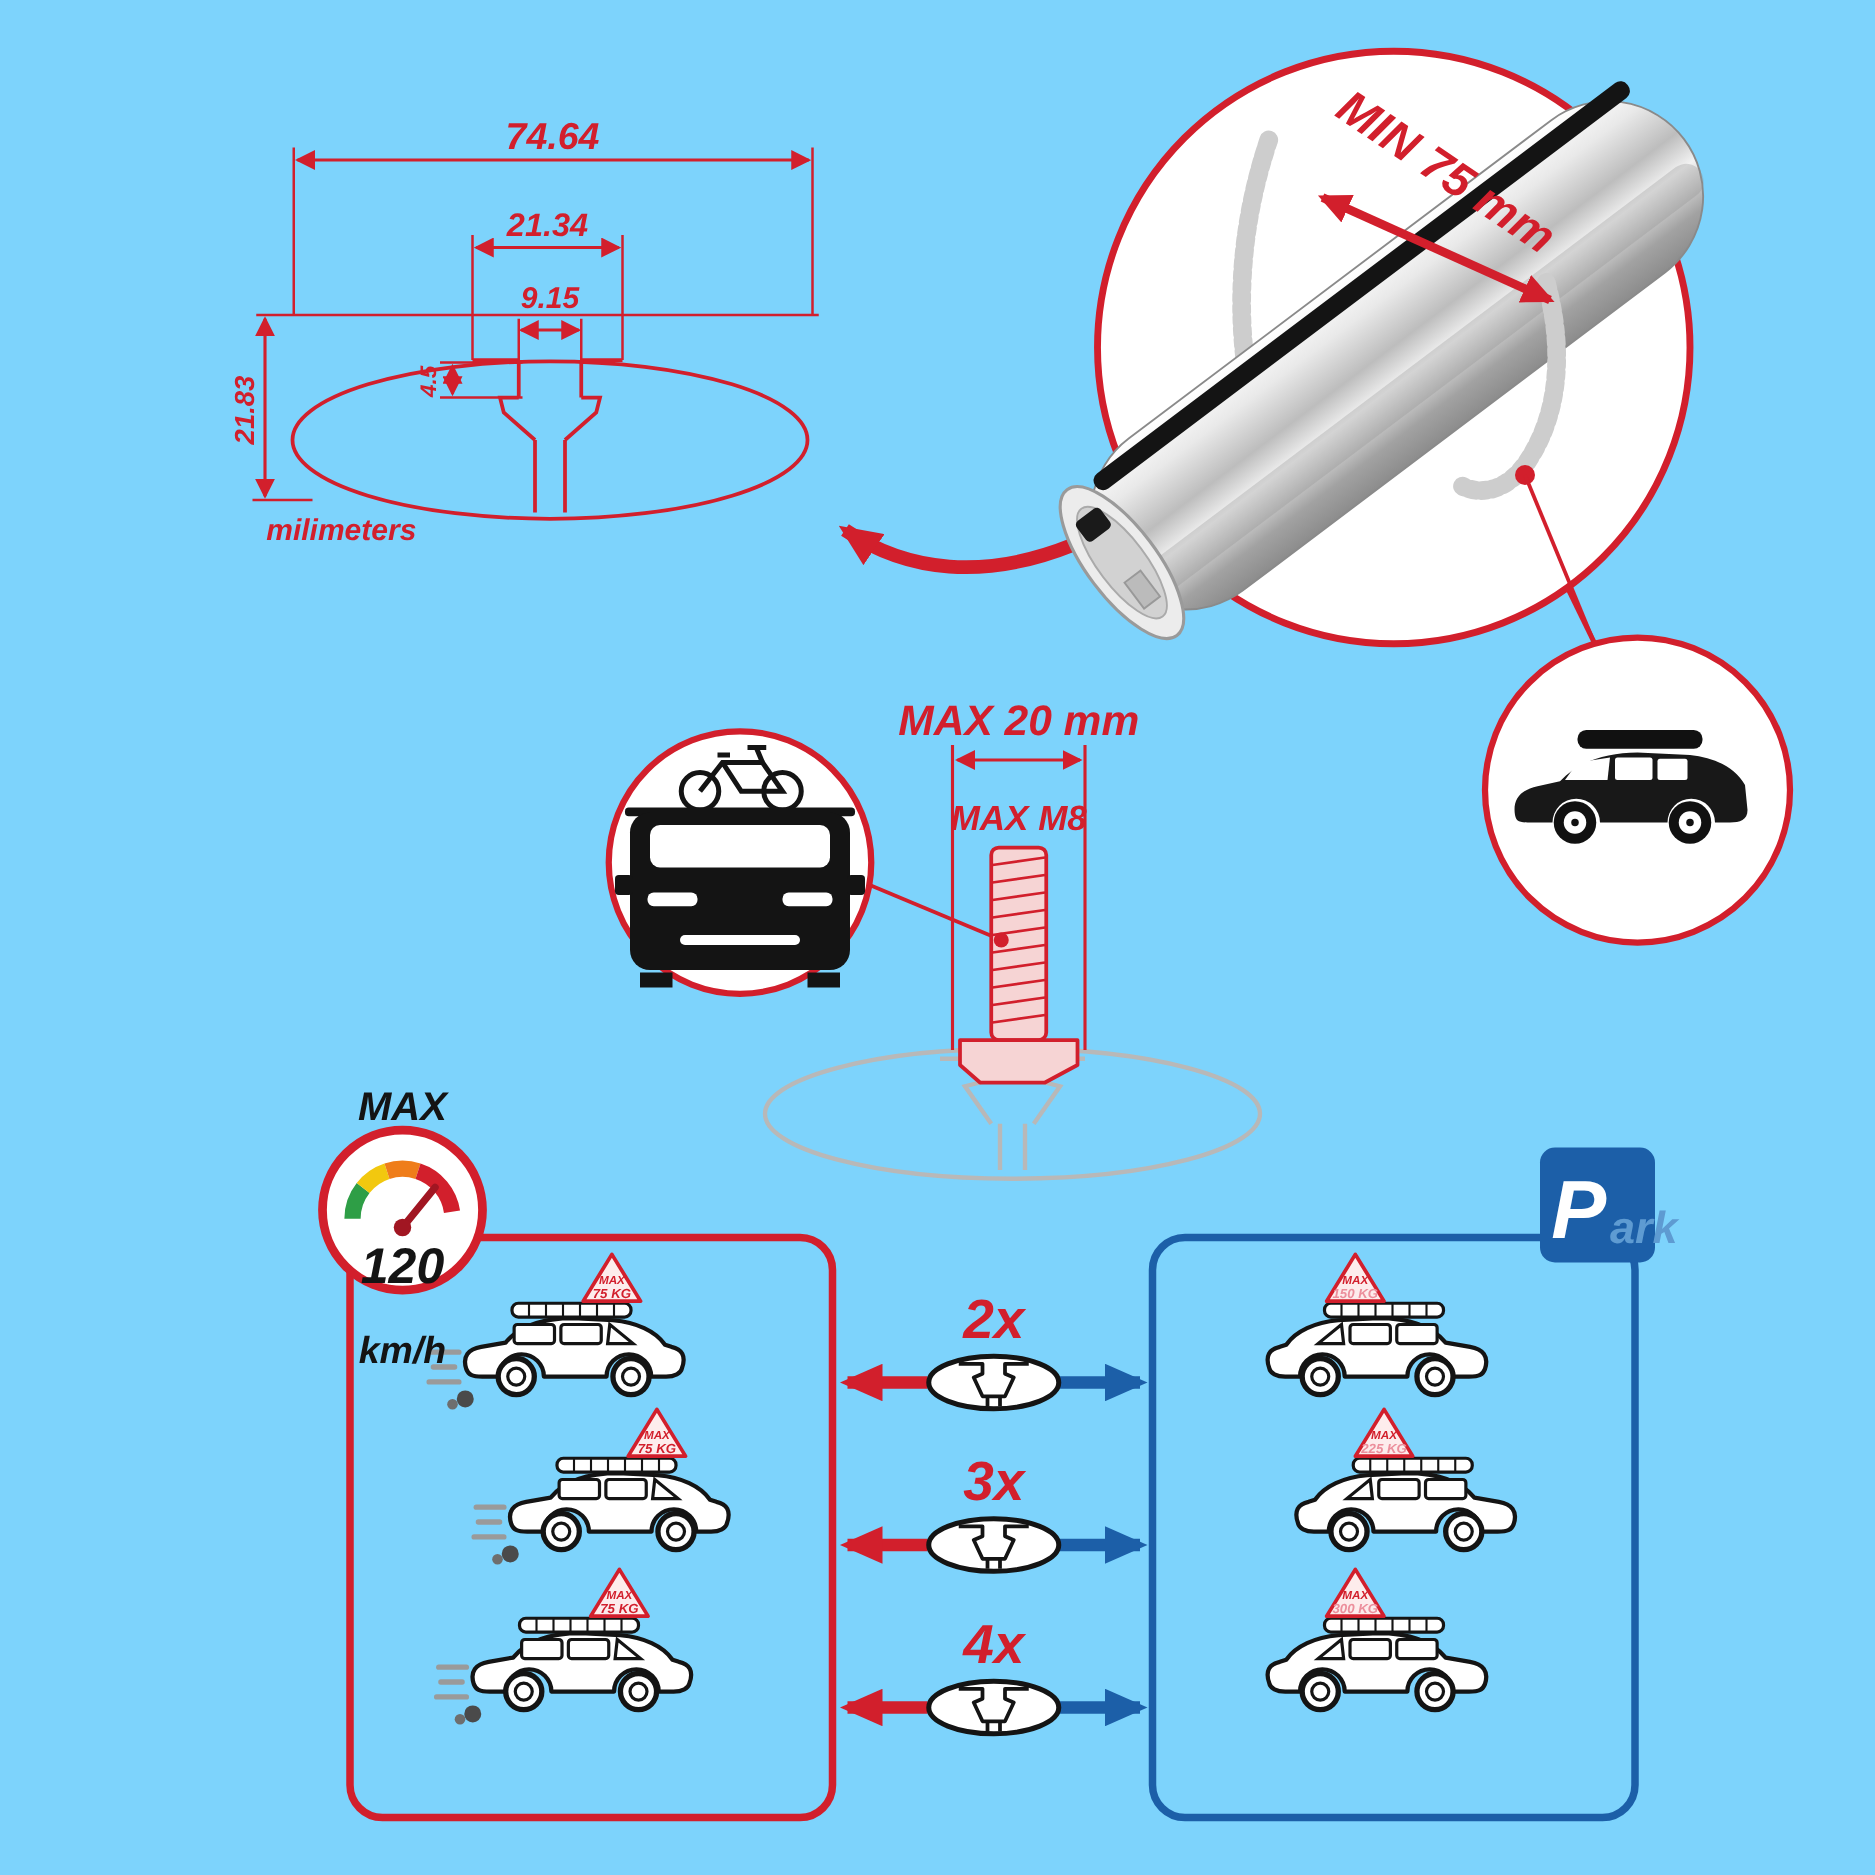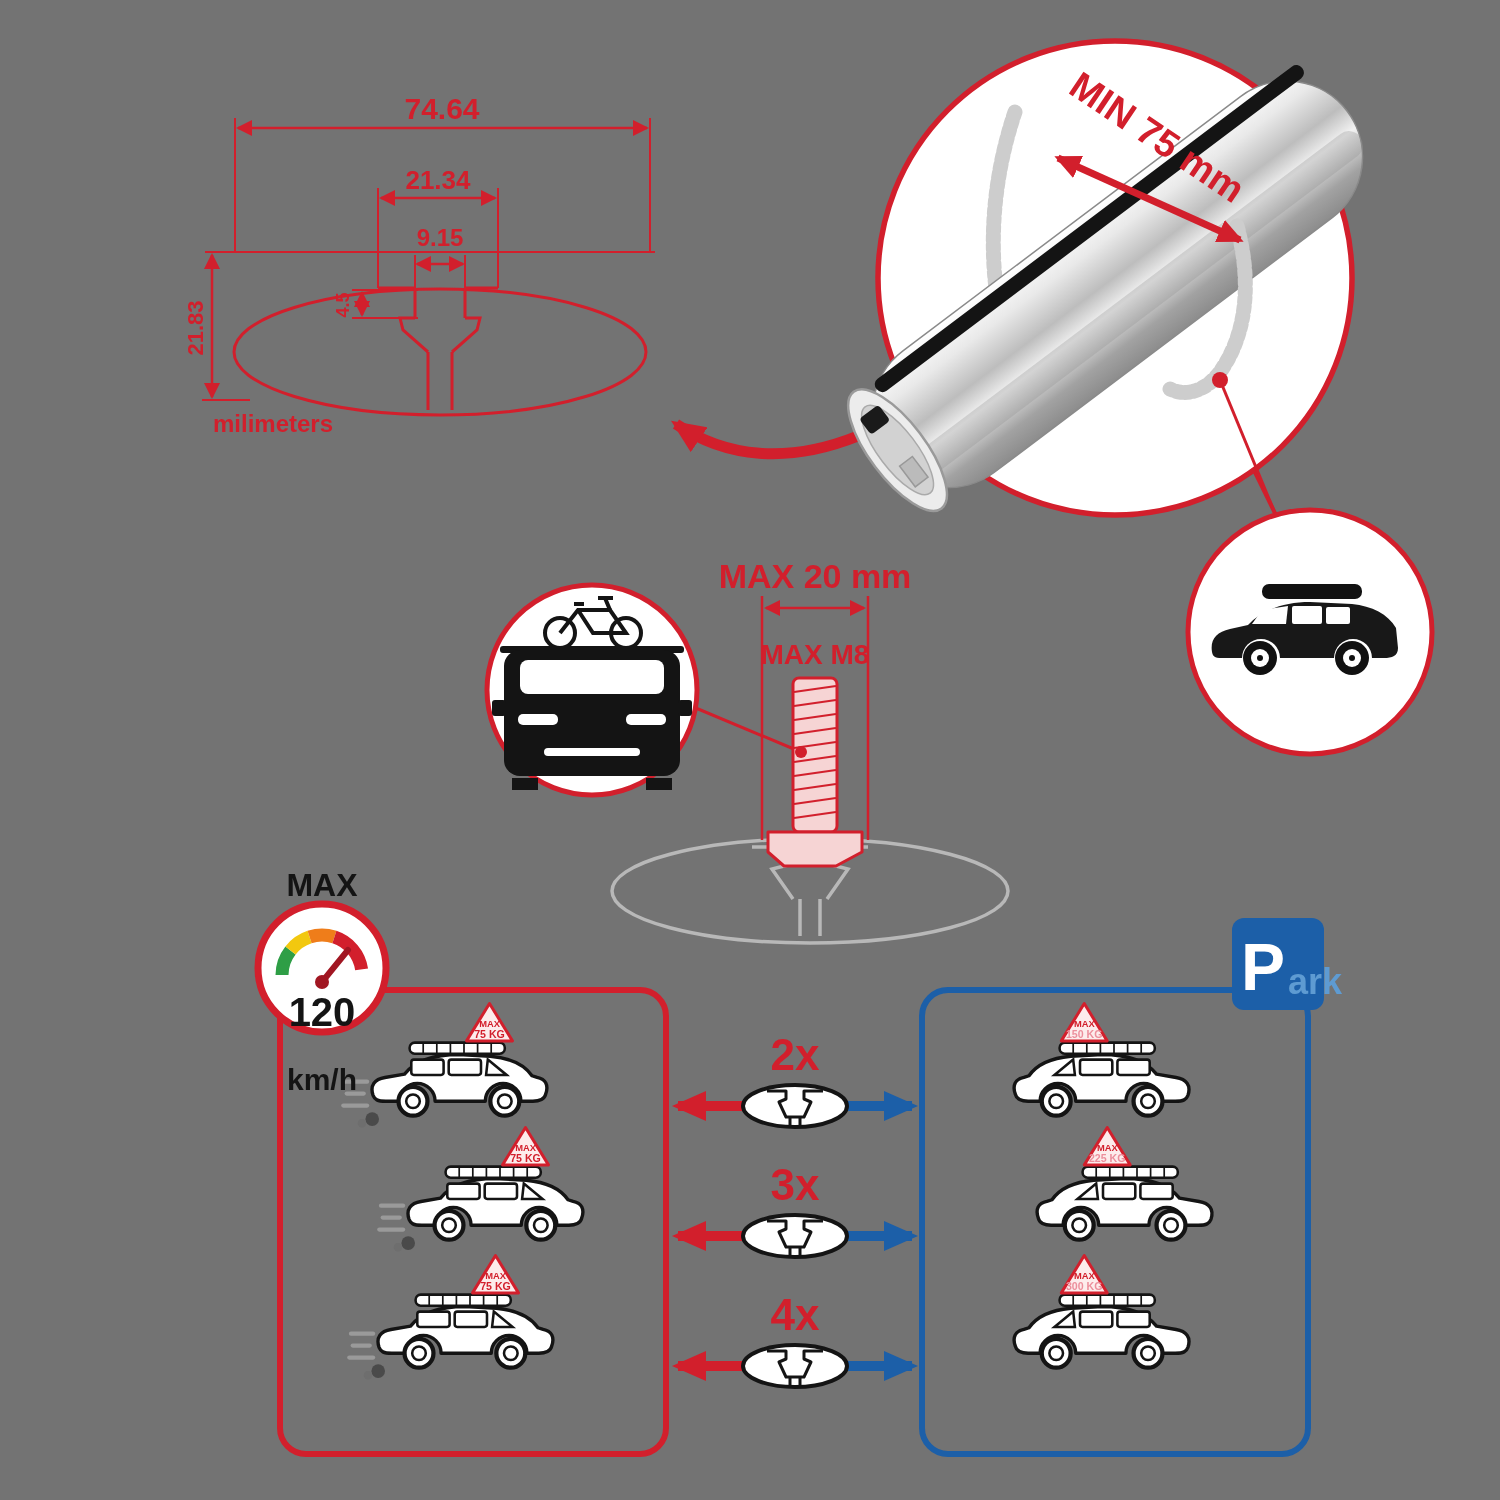--- a/index.html
+++ b/index.html
@@ -1,16 +1,16 @@
 <!DOCTYPE html>
 <html><head>
 <meta charset="utf-8">
 <style>
   html,body{margin:0;padding:0;background:#fff;}
-  .canvas{position:relative;width:1500px;height:1500px;background:#737373;overflow:hidden;}
+  .canvas{position:relative;width:1500px;height:1500px;background:#7dd3fc;overflow:hidden;font-style:italic;}
   svg{display:block;font-family:"Liberation Sans",sans-serif;}
   text{font-family:"Liberation Sans",sans-serif;}
   .mid{text-anchor:middle;}
   .t-red{fill:#d21f2c;font-weight:700;}
   .t-black{fill:#141414;font-weight:700;}
   .dim-line{stroke:#d21f2c;stroke-width:2.5;fill:none;}
   .ext-line{stroke:#d21f2c;stroke-width:2;fill:none;}
   .profile-red{stroke:#d21f2c;stroke-width:3;fill:none;}
   .profile-gray{stroke:#b8b8b8;stroke-width:3.5;fill:none;}
   .f30{font-size:30px;} .f26{font-size:26px;} .f24{font-size:24px;}

